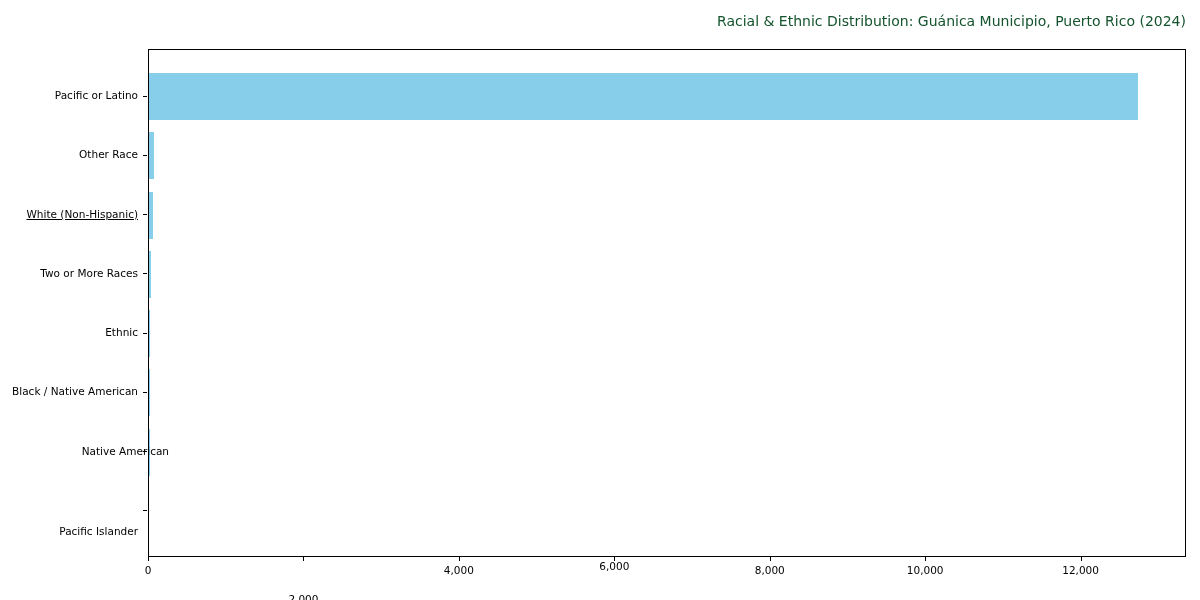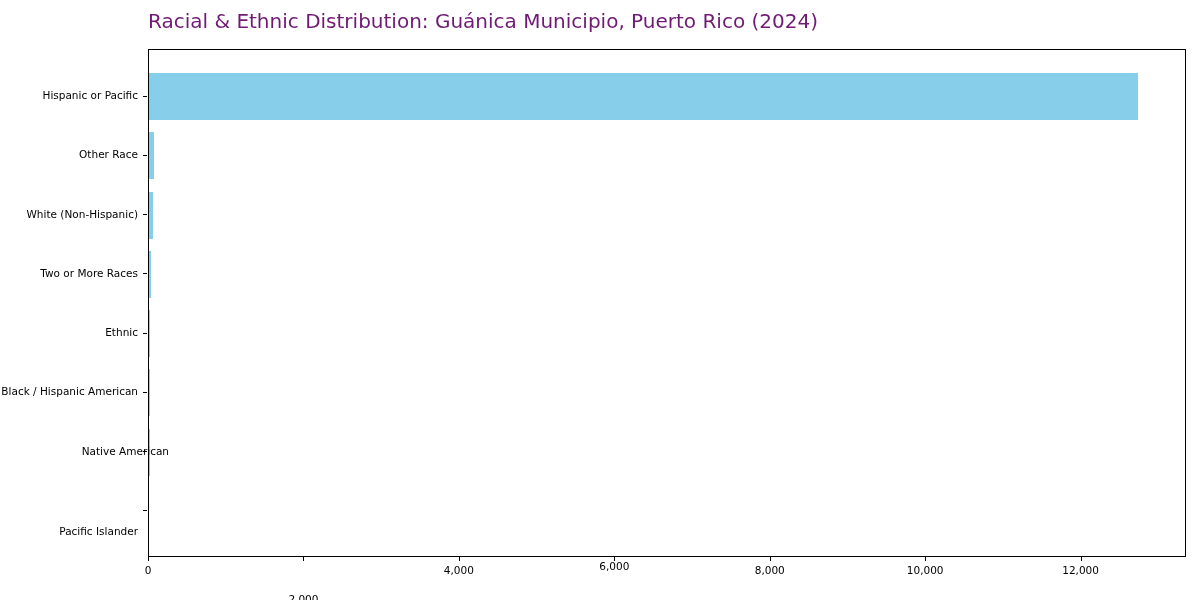--- a/index.html
+++ b/index.html
@@ -10,24 +10,24 @@
     background: #ffffff;
     font-family: "DejaVu Sans", "Liberation Sans", sans-serif;
     color: #000000;
     overflow: hidden;
   }
   .chart-title {
     position: absolute;
     left: 148px;
     top: 12px;
     width: 1038px;
-    text-align: left;
-    font-size: 20px;
+    text-align: right;
+    font-size: 14px;
     line-height: 18px;
-    color: #701a75;
+    color: #14532d;
     white-space: nowrap;
   }
   .plot {
     position: absolute;
     left: 148px;
     top: 49px;
     width: 1038px;
     height: 508px;
     border: 1px solid #000000;
     box-sizing: border-box;
@@ -77,31 +77,31 @@
       <div class="bar" style="top: 82.4814px; width: 5.28482px; background: rgb(135, 206, 235);"></div>
       <div class="bar" style="top: 141.689px; width: 4.04133px; background: rgb(135, 206, 235);"></div>
       <div class="bar" style="top: 200.896px; width: 1.63208px; background: rgb(135, 206, 235);"></div>
       <div class="bar" style="top: 260.104px; width: 0.388589px; background: rgb(135, 206, 235);"></div>
       <div class="bar" style="top: 319.311px; width: 0.233154px; background: rgb(135, 206, 235);"></div>
       <div class="bar" style="top: 378.519px; width: 0.155436px; background: rgb(135, 206, 235);"></div>
       <div class="bar" style="top: 437.726px; width: 0px; background: rgb(135, 206, 235);"></div>
     </div>
   <div id="yaxis">
       <div class="ytick" style="left: 143px; top: 95.7739px;"></div>
-      <div class="ylabel" style="top: 89.2739px;">Hispanic or Pacific</div>
+      <div class="ylabel" style="top: 89.2739px;">Pacific or Latino</div>
       <div class="ytick" style="left: 143px; top: 154.981px;"></div>
       <div class="ylabel" style="top: 148.481px;">Other Race</div>
       <div class="ytick" style="left: 143px; top: 214.189px;"></div>
-      <div class="ylabel" style="top: 207.689px;">White (Non-Hispanic)</div>
+      <div class="ylabel" style="top: 207.689px; text-decoration: underline;">White (Non-Hispanic)</div>
       <div class="ytick" style="left: 143px; top: 273.396px;"></div>
       <div class="ylabel" style="top: 266.896px;">Two or More Races</div>
       <div class="ytick" style="left: 143px; top: 332.604px;"></div>
       <div class="ylabel" style="top: 326.104px;">Ethnic</div>
       <div class="ytick" style="left: 143px; top: 391.811px;"></div>
-      <div class="ylabel" style="top: 385.311px;">Black / Hispanic American</div>
+      <div class="ylabel" style="top: 385.311px;">Black / Native American</div>
       <div class="ytick" style="left: 143px; top: 451.019px;"></div>
       <div class="ylabel" style="top: 444.519px; padding-left: 31px;">Native American</div>
       <div class="ytick" style="left: 143px; top: 510.226px;"></div>
       <div class="ylabel" style="top: 503.726px; margin-top: 21px;">Pacific Islander</div>
     </div>
   <div id="xaxis">
       <div class="xtick" style="left: 148px; top: 557px;"></div>
       <div class="xlabel" style="left: 148px; top: 564px;">0</div>
       <div class="xtick" style="left: 303.436px; top: 557px;"></div>
       <div class="xlabel" style="left: 303.436px; top: 593px;">2,000</div>

